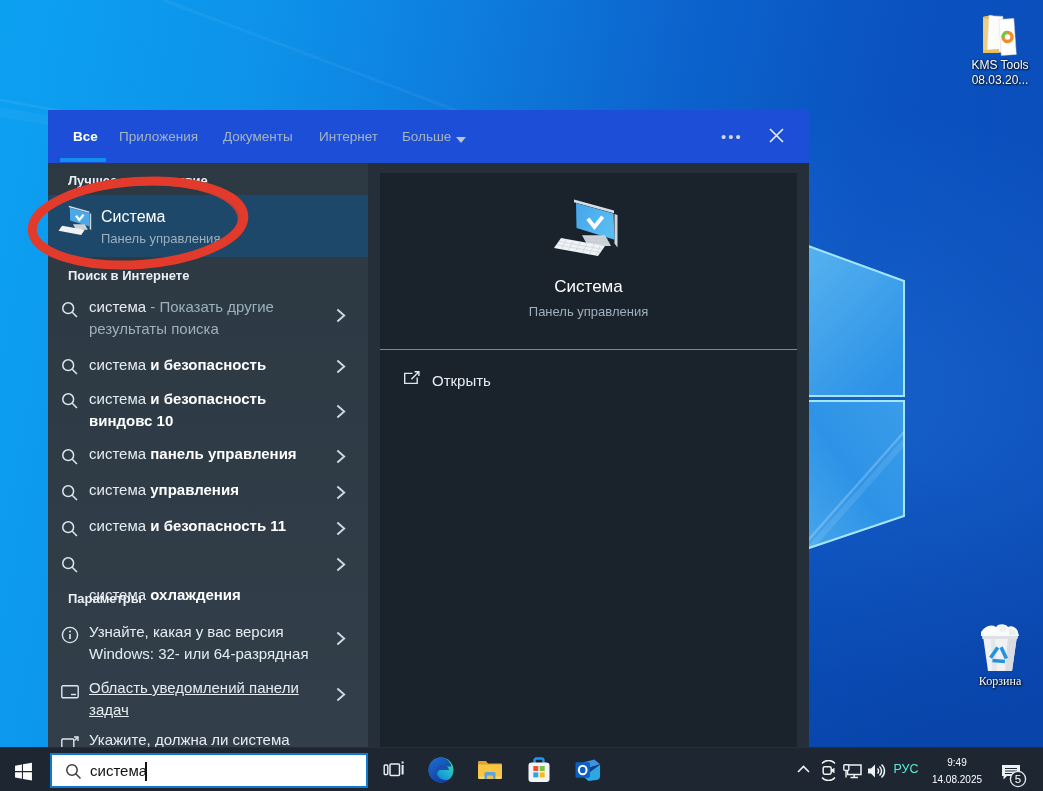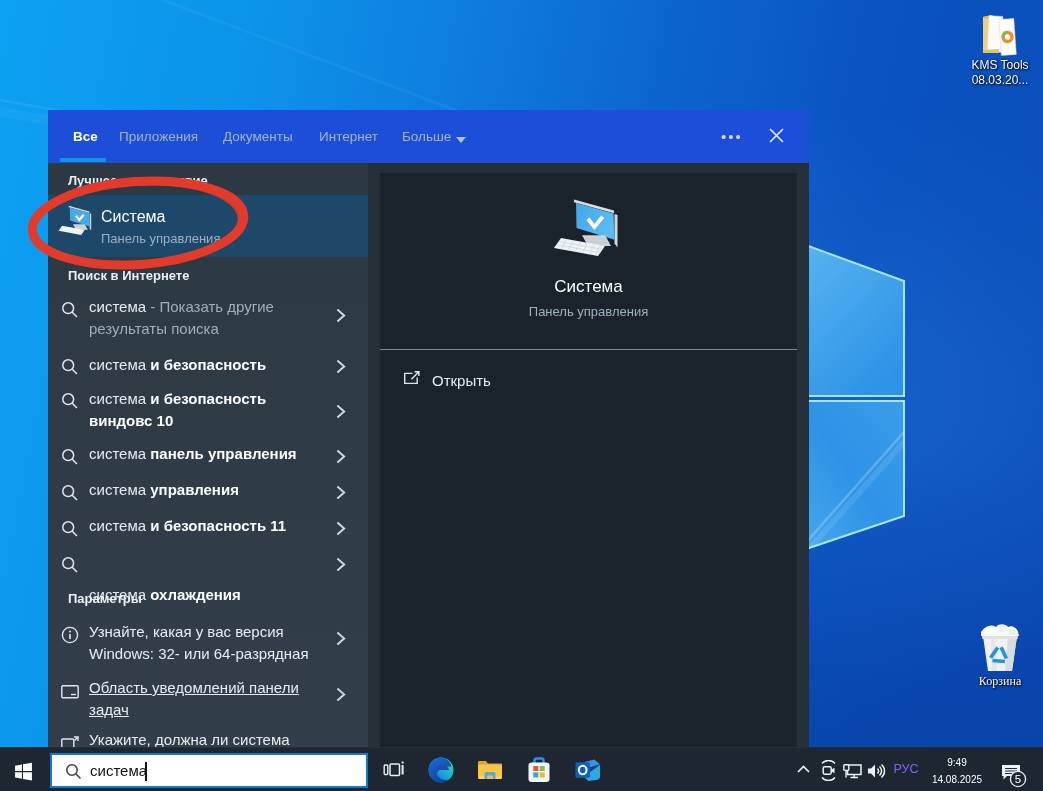--- a/index.html
+++ b/index.html
@@ -352,21 +352,21 @@
   <rect x="4.5" y="1" width="13.5" height="9.5" stroke="#eef2f5" stroke-width="1.5" fill="none"></rect>
   <path d="M11.2 10.5 L11.2 13 M7.5 13.5 L15 13.5" stroke="#eef2f5" stroke-width="1.5"></path>
   <rect x="0.8" y="0.8" width="5" height="5.6" rx="1" fill="#1f2834" stroke="#eef2f5" stroke-width="1.4"></rect>
   <path d="M3 6.5 L3 13.5" stroke="#eef2f5" stroke-width="1.4"></path>
  </svg>
 
  <svg class="trayico" style="left:867px;top:15px;" width="19" height="16" viewBox="0 0 19 16">
   <path d="M1 5.5 L4 5.5 L8 1.5 L8 14.5 L4 10.5 L1 10.5 Z" fill="#eef2f5"></path>
   <path d="M10.5 5.5 A 3.4 3.4 0 0 1 10.5 10.5 M12.5 3.5 A 6 6 0 0 1 12.5 12.5 M14.5 1.5 A 8.6 8.6 0 0 1 14.5 14.5" stroke="#eef2f5" stroke-width="1.5" fill="none"></path>
  </svg>
- <div class="abs" style="left:893px;top:14px;width:26px;text-align:center;font-size:12.5px;color:#8b5cf6;">РУС</div>
+ <div class="abs" style="left:893px;top:14px;width:26px;text-align:center;font-size:12.5px;color:#5eead4;">РУС</div>
  <div id="clock">9:49<br>14.08.2025</div>
 
  <svg class="trayico" style="left:1001px;top:16px;" width="20" height="17" viewBox="0 0 20 17">
   <path d="M1 1 L19 1 L19 12 L6 12 L2.5 15.5 L2.5 12 L1 12 Z" fill="#eef2f5"></path>
   <path d="M4 4.5 H16 M4 7 H16 M4 9.5 H11" stroke="#1f2834" stroke-width="1.1"></path>
  </svg>
  <svg class="trayico" style="left:1009px;top:22px;" width="18" height="18" viewBox="0 0 18 18">
   <circle cx="9" cy="9" r="7.6" fill="#1d2631" stroke="#dfe5ea" stroke-width="1.4"></circle>
   <text x="9" y="13.2" text-anchor="middle" font-size="11.5" fill="#fff" font-family="Liberation Sans">5</text>
  </svg>

